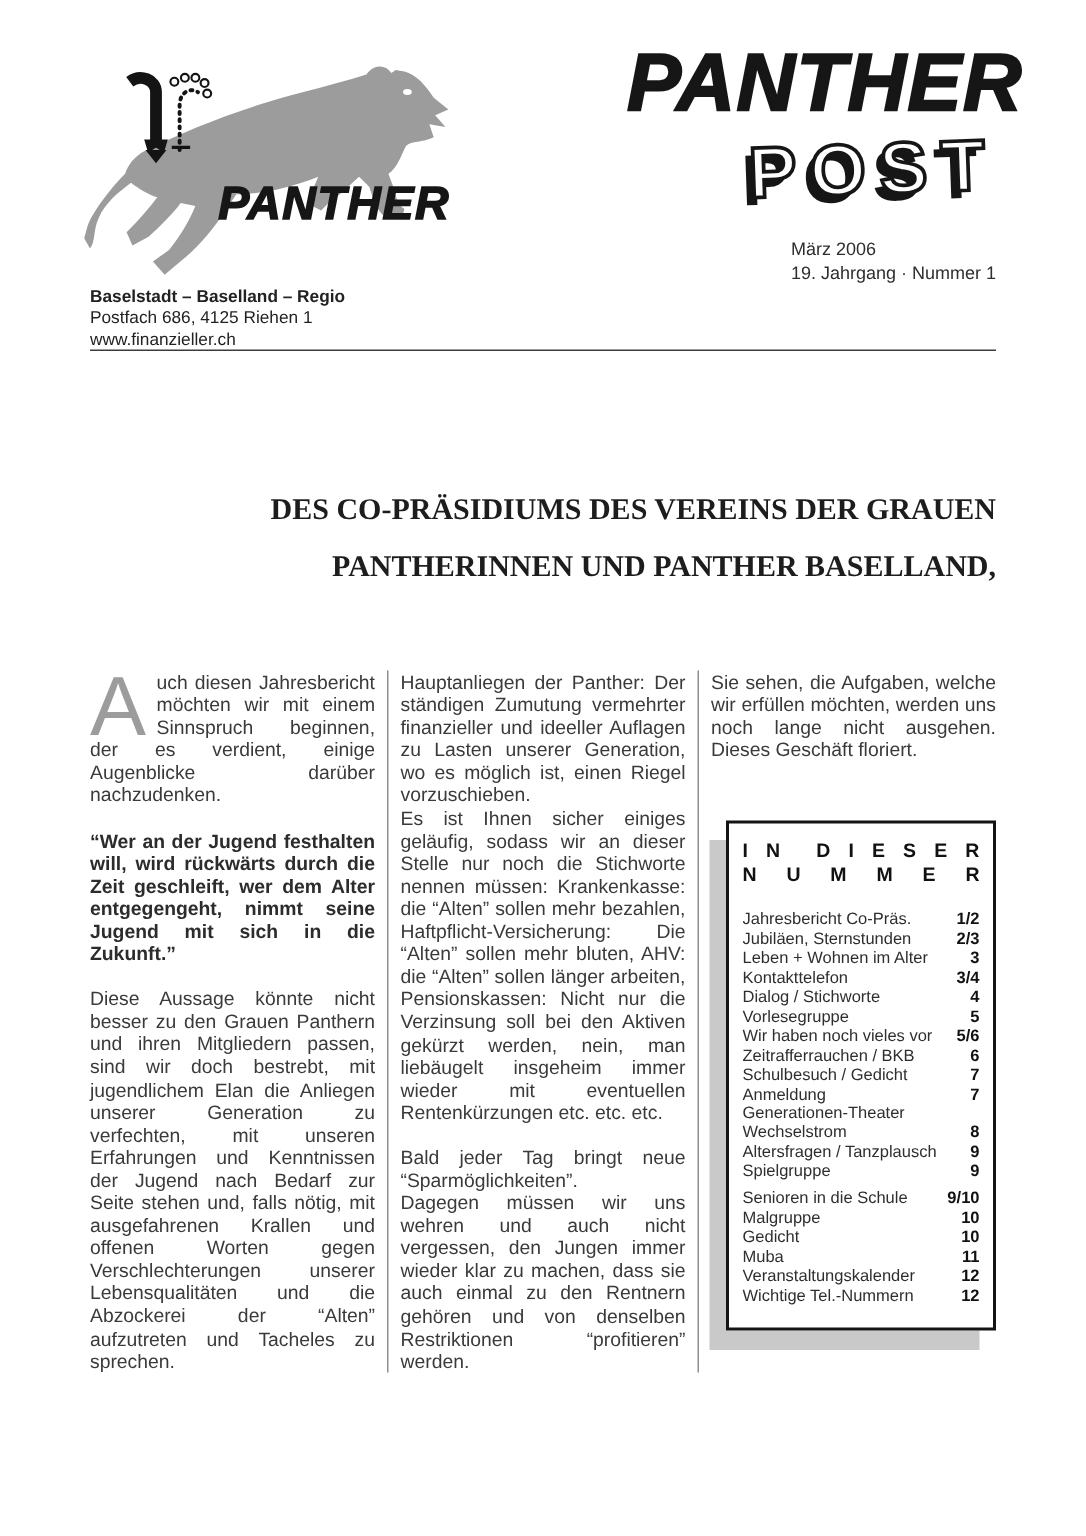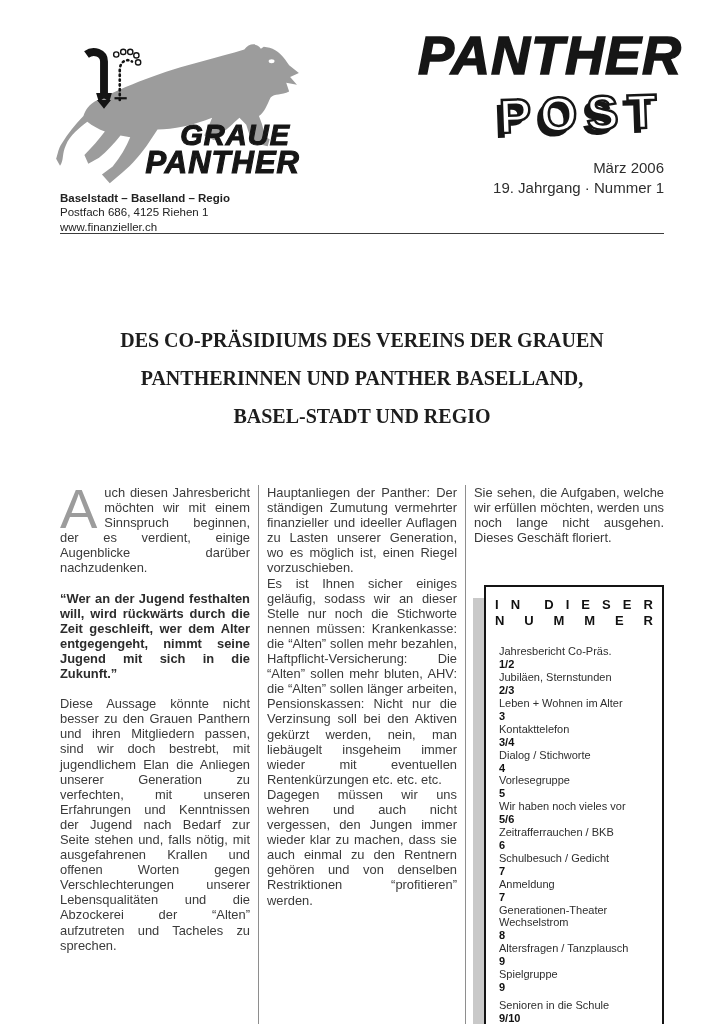--- a/index.html
+++ b/index.html
@@ -14,50 +14,50 @@
              -webkit-text-stroke:1.1px #161616;}
   .logo-text .l1{font-size:29px;letter-spacing:1px;padding-right:10px;}
   .logo-text .l2{font-size:31px;letter-spacing:1px;}
 
   .mast-panther{position:absolute;right:42px;top:24px;font-size:54px;font-weight:bold;
                 font-style:italic;color:#161616;-webkit-text-stroke:1.5px #161616;
                 letter-spacing:1px;}
   .mast-post{position:absolute;right:58px;top:86px;font-size:48px;font-weight:bold;
              letter-spacing:9px;color:#fff;-webkit-text-stroke:2.5px #161616;
              text-shadow:-5px 5px 0 #161616;transform:rotate(-2deg);}
-  .issue-block{position:absolute;right:60px;top:158px;text-align:right;font-size:15px;
+  .issue-block{position:absolute;right:60px;top:158px;text-align:left;font-size:12px;
                line-height:1.35;color:#2e2e2e;}
   .address{position:absolute;left:60px;top:191px;font-size:11.5px;line-height:1.24;color:#222;}
   .address .a1{font-weight:bold;}
   .head-rule{position:absolute;left:60px;top:233px;width:604px;height:0;
              border-top:1.5px solid #3c3c3c;}
 
   
   .main{position:absolute;left:60px;top:295px;width:604px;}
   .art-title{margin:10px 0 0;text-align:center;font-family:"Liberation Serif",serif;
              font-variant:small-caps;font-weight:bold;font-size:56px;letter-spacing:2px;
              color:#1d1d1d;line-height:1.05;}
-  .subtitle{margin:26px 0 0;text-align:center;font-family:"Liberation Serif",serif;
+  .subtitle{margin:26px 0 0;text-align:right;font-family:"Liberation Serif",serif;
             font-weight:bold;font-size:20px;line-height:38px;color:#1d1d1d;}
   .columns{display:flex;margin-top:50px;align-items:stretch;}
   .col{width:190px;font-size:12.9px;line-height:1.17;text-align:justify;min-height:458px;}
   .col + .col{margin-left:8px;border-left:1px solid #8e8e8e;padding-left:8px;}
   .col p{margin:0;}
   .col p.gap{margin-top:15px;}
   .quote{font-weight:bold;color:#2c2c2c;}
   .dropcap{float:left;font-size:56px;line-height:42px;color:#9c9c9c;margin:3px 7px 0 0;}
 
   
   .toc-box{margin:40px 0 0 10px;border:2px solid #141414;background:#fff;
            box-shadow:-11px 13px 0 #c9c9c9;padding:10px 9px 14px;}
   .toc-title div{font-weight:bold;font-size:13px;line-height:16px;color:#111;}
   .spread{display:flex;justify-content:space-between;}
   .toc-items{margin-top:16px;}
   .toc-row{display:flex;justify-content:space-between;align-items:baseline;
-           font-size:11px;line-height:12.9px;color:#2e2e2e;text-align:right;flex-direction:column;}
+           font-size:11px;line-height:12.9px;color:#2e2e2e;text-align:right;}
   .toc-row.gap{margin-top:5px;}
   .toc-label{white-space:nowrap;overflow:hidden;}
   .toc-page{font-weight:bold;color:#111;white-space:nowrap;margin-left:4px;}
 </style>
 </head>
 <body>
 
 <div class="page">
 
   <svg class="panther-svg" viewBox="0 0 250 160" xmlns="http://www.w3.org/2000/svg">
@@ -83,21 +83,20 @@
     <path d="M50 64 L50 30 C50 20 58 16 64 20" fill="none" stroke="#141414" stroke-width="3" stroke-dasharray="1.5 4" stroke-linecap="round"></path>
     <path d="M44 62 L58 62" stroke="#141414" stroke-width="2.5"></path>
     <circle cx="46" cy="12" r="3" fill="none" stroke="#141414" stroke-width="1.6"></circle>
     <circle cx="54" cy="9" r="3" fill="none" stroke="#141414" stroke-width="1.6"></circle>
     <circle cx="62" cy="9" r="3" fill="none" stroke="#141414" stroke-width="1.6"></circle>
     <circle cx="69" cy="13" r="3" fill="none" stroke="#141414" stroke-width="1.6"></circle>
     <circle cx="71" cy="21" r="3" fill="none" stroke="#141414" stroke-width="1.6"></circle>
   </svg>
 
   <div class="logo-text">
-    <div class="l1">GRAUE</div>
     <div class="l2">PANTHER</div>
   </div>
 
   <div class="mast-panther">PANTHER</div>
   <div class="mast-post">POST</div>
 
   <div class="issue-block">
     <div>März 2006</div>
     <div>19. Jahrgang · Nummer 1</div>
   </div>
@@ -108,34 +107,34 @@
     <div>www.finanzieller.ch</div>
   </div>
 
   <div class="head-rule"></div>
 
   <div class="main">
 
     <div class="subtitle">
       <div>DES CO-PRÄSIDIUMS DES VEREINS DER GRAUEN</div>
       <div>PANTHERINNEN UND PANTHER BASELLAND,</div>
-      <div>BASEL-STADT UND REGIO</div>
     </div>
 
     <div class="columns">
       <div class="col">
         <p><span class="dropcap">A</span><span>uch diesen Jahresbericht möchten wir mit einem Sinnspruch beginnen, der es verdient, einige Augenblicke darüber nachzudenken.</span></p>
         <p class="quote gap">“Wer an der Jugend festhalten will, wird rückwärts durch die Zeit geschleift, wer dem Alter entgegengeht, nimmt seine Jugend mit sich in die Zukunft.”</p>
         <p class="gap">Diese Aussage könnte nicht besser zu den Grauen Panthern und ihren Mitgliedern passen, sind wir doch bestrebt, mit jugendlichem Elan die Anliegen unserer Generation zu verfechten, mit unseren Erfahrungen und Kenntnissen der Jugend nach Bedarf zur Seite stehen und, falls nötig, mit ausgefahrenen Krallen und offenen Worten gegen Verschlechterungen unserer Lebensqualitäten und die Abzockerei der “Alten” aufzutreten und Tacheles zu sprechen.</p>
 
       </div>
 
       <div class="col">
         <p>Hauptanliegen der Panther: Der ständigen Zumutung vermehrter finanzieller und ideeller Auflagen zu Lasten unserer Generation, wo es möglich ist, einen Riegel vorzuschieben.</p>
         <p>Es ist Ihnen sicher einiges geläufig, sodass wir an dieser Stelle nur noch die Stichworte nennen müssen: Krankenkasse: die “Alten” sollen mehr bezahlen, Haftpflicht-Versicherung: Die “Alten” sollen mehr bluten, AHV: die “Alten” sollen länger arbeiten, Pensionskassen: Nicht nur die Verzinsung soll bei den Aktiven gekürzt werden, nein, man liebäugelt insgeheim immer wieder mit eventuellen Rentenkürzungen etc. etc. etc.</p>
+        <p class="gap">Bald jeder Tag bringt neue “Sparmöglichkeiten”.</p>
         <p>Dagegen müssen wir uns wehren und auch nicht vergessen, den Jungen immer wieder klar zu machen, dass sie auch einmal zu den Rentnern gehören und von denselben Restriktionen “profitieren” werden.</p>
       </div>
 
       <div class="col">
         <p>Sie sehen, die Aufgaben, welche wir erfüllen möchten, werden uns noch lange nicht ausgehen. Dieses Geschäft floriert.</p>
 
         <aside class="toc-box">
           <div class="toc-title">
             <div class="spread">
                 <span>I</span>

